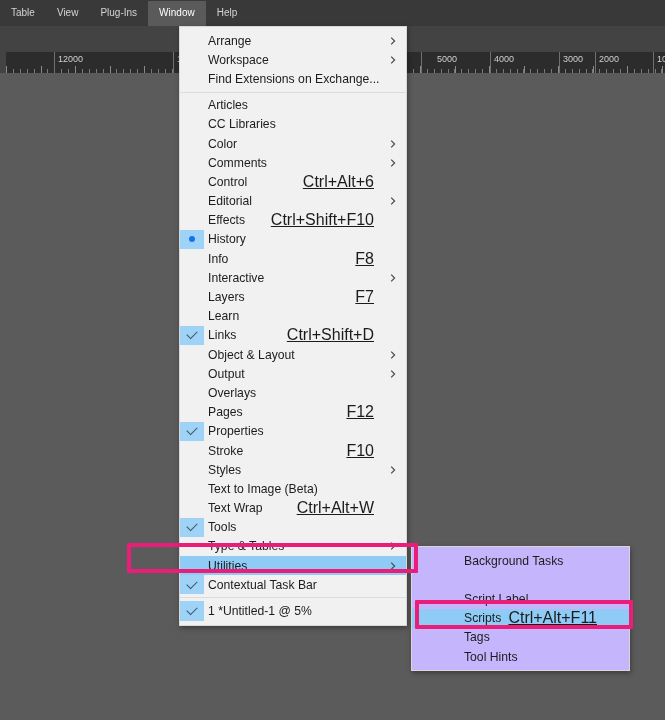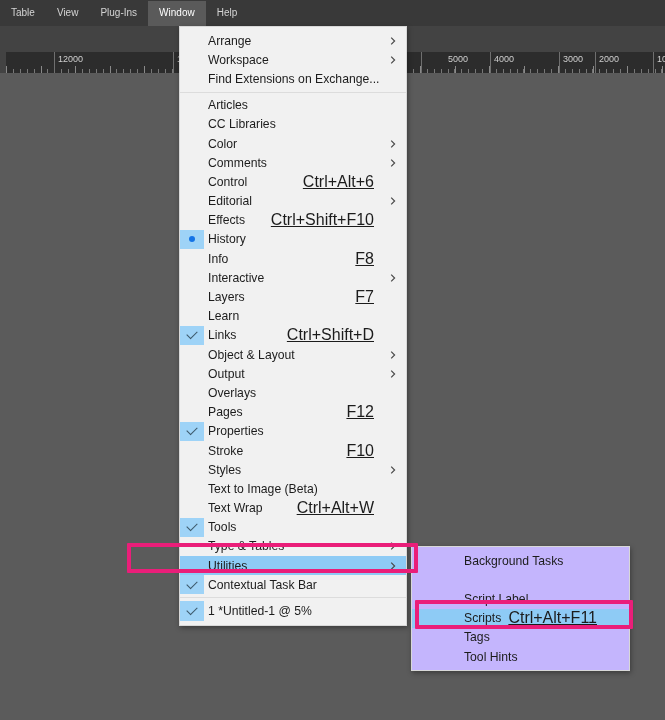--- a/index.html
+++ b/index.html
@@ -348,21 +348,21 @@
     <div class="ruler-midtick" style="left: 524px;"></div>
     <div class="ruler-midtick" style="left: 558px;"></div>
     <div class="ruler-midtick" style="left: 593px;"></div>
     <div class="ruler-midtick" style="left: 627px;"></div>
     <div class="ruler-midtick" style="left: 662px;"></div>
     <div class="ruler-majortick" style="left: 54px;"></div>
     <div class="ruler-label" style="left: 58px;">12000</div>
     <div class="ruler-majortick" style="left: 173px;"></div>
     <div class="ruler-label" style="left: 177px;">11000</div>
     <div class="ruler-majortick" style="left: 421px;"></div>
-    <div class="ruler-label" style="left: 448px; text-align: right;">5000</div>
+    <div class="ruler-label" style="left: 437px; text-align: right;">5000</div>
     <div class="ruler-majortick" style="left: 490px;"></div>
     <div class="ruler-label" style="left: 494px;">4000</div>
     <div class="ruler-majortick" style="left: 559px;"></div>
     <div class="ruler-label" style="left: 563px;">3000</div>
     <div class="ruler-majortick" style="left: 595px;"></div>
     <div class="ruler-label" style="left: 599px;">2000</div>
     <div class="ruler-majortick" style="left: 653px;"></div>
     <div class="ruler-label" style="left: 657px;">10</div>
   </div>
 <div id="ruler-corner"></div>

